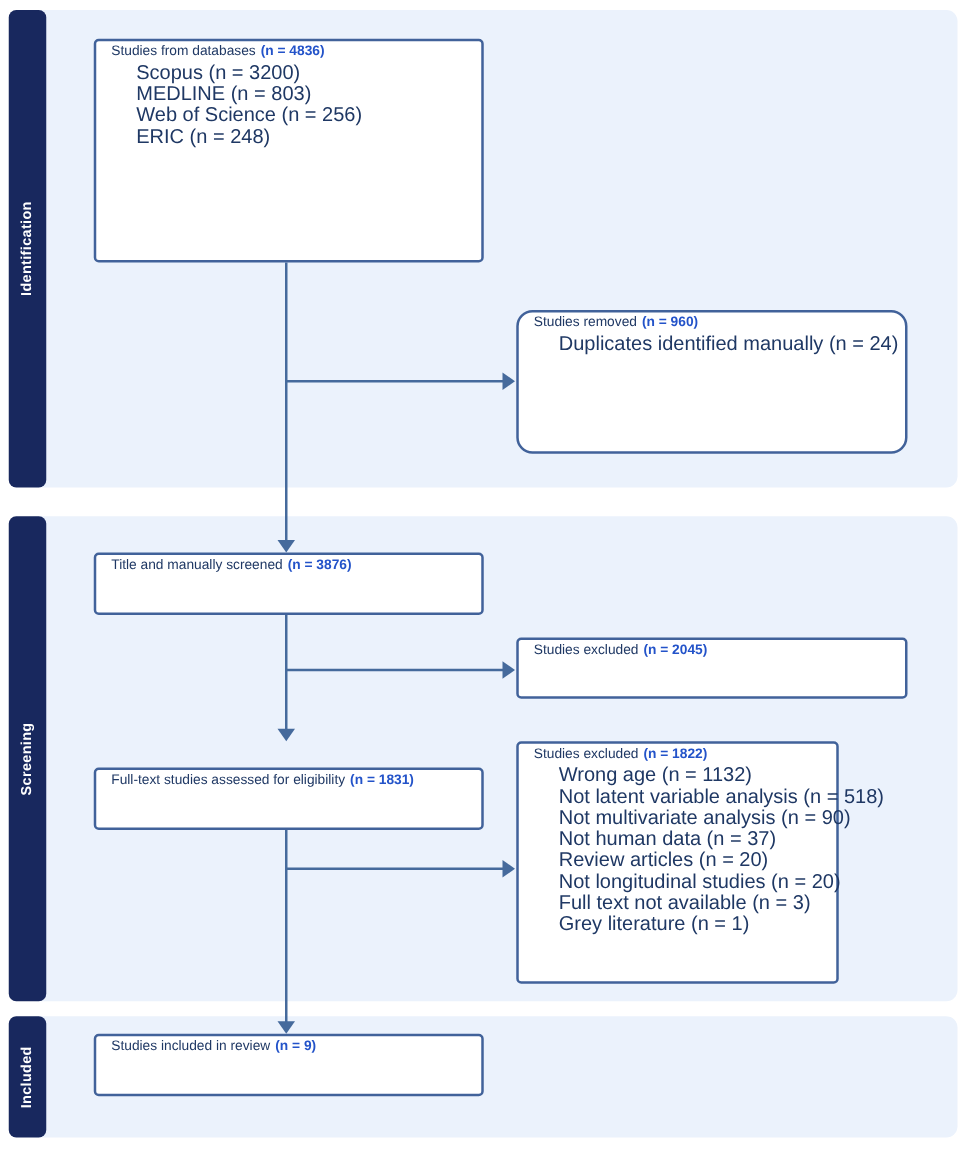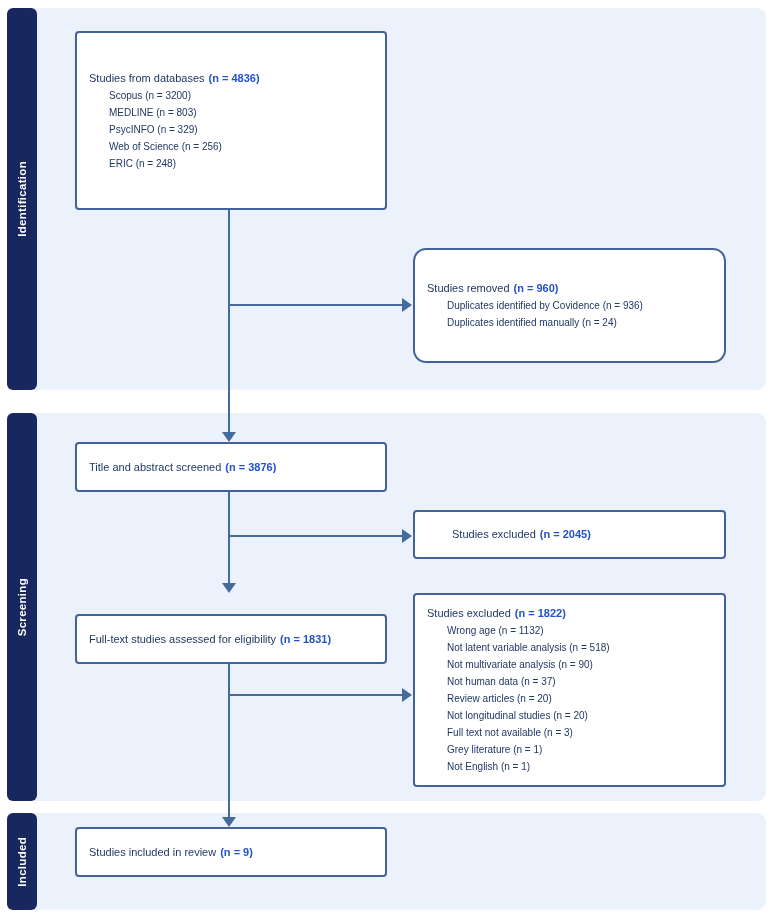--- a/index.html
+++ b/index.html
@@ -15,26 +15,26 @@
     position:absolute;left:7px;width:30px;background:#18285E;border-radius:6px;
     display:flex;align-items:center;justify-content:center;
   }
   .stage-label{
     writing-mode:vertical-rl;transform:rotate(180deg);
     color:#ffffff;font-weight:bold;font-size:11.5px;letter-spacing:0.3px;
     white-space:nowrap;
   }
   .box{
     position:absolute;background:#ffffff;border:2px solid #41629A;border-radius:4px;
-    box-sizing:border-box;display:flex;align-items:center;
+    box-sizing:border-box;display:flex;align-items:flex-start;
   }
   .box-content{padding:0 10px 0 12px;width:100%;}
   .box-title{font-size:11px;line-height:17px;white-space:nowrap;}
   .box-title .n{font-weight:bold;color:#2353C9;margin-left:4px;}
-  .box-item{font-size:10px;line-height:17px;padding-left:20px;white-space:nowrap;}
+  .box-item{font-size:16px;line-height:17px;padding-left:20px;white-space:nowrap;}
   .vline{position:absolute;width:2px;background:#456A9C;}
   .hline{position:absolute;height:2px;background:#456A9C;}
   .arrow-down{
     position:absolute;width:0;height:0;
     border-left:7px solid transparent;border-right:7px solid transparent;
     border-top:10px solid #456A9C;
   }
   .arrow-right{
     position:absolute;width:0;height:0;
     border-top:7px solid transparent;border-bottom:7px solid transparent;
@@ -74,64 +74,61 @@
 <div class="arrow-down" style="left:222px;top:817px;"></div>
 
 <div class="hline" style="left:229px;top:694px;width:174px;"></div>
 <div class="arrow-right" style="left:402px;top:688px;"></div>
 
 <div class="box" style="left:75px;top:31px;width:312px;height:179px;">
   <div class="box-content">
     <div class="box-title"><span>Studies from databases</span><span class="n">(n = 4836)</span></div>
     <div class="box-item">Scopus (n = 3200)</div>
     <div class="box-item">MEDLINE (n = 803)</div>
-    <div class="box-item">PsycINFO (n = 329)</div>
     <div class="box-item">Web of Science (n = 256)</div>
     <div class="box-item">ERIC (n = 248)</div>
   </div>
 </div>
 
 <div class="box" style="left:413px;top:248px;width:313px;height:115px;border-radius:13px;">
   <div class="box-content">
     <div class="box-title"><span>Studies removed</span><span class="n">(n = 960)</span></div>
-    <div class="box-item">Duplicates identified by Covidence (n = 936)</div>
     <div class="box-item">Duplicates identified manually (n = 24)</div>
   </div>
 </div>
 
 <div class="box" style="left:75px;top:442px;width:312px;height:50px;">
   <div class="box-content">
-    <div class="box-title"><span>Title and abstract screened</span><span class="n">(n = 3876)</span></div>
+    <div class="box-title"><span>Title and manually screened</span><span class="n">(n = 3876)</span></div>
   </div>
 </div>
 
-<div class="box" style="left:413px;top:510px;width:313px;height:49px;padding-left:25px;">
+<div class="box" style="left:413px;top:510px;width:313px;height:49px;">
   <div class="box-content">
     <div class="box-title"><span>Studies excluded</span><span class="n">(n = 2045)</span></div>
   </div>
 </div>
 
 <div class="box" style="left:75px;top:614px;width:312px;height:50px;">
   <div class="box-content">
     <div class="box-title"><span>Full-text studies assessed for eligibility</span><span class="n">(n = 1831)</span></div>
   </div>
 </div>
 
-<div class="box" style="left:413px;top:593px;width:313px;height:194px;">
+<div class="box" style="left:413px;top:593px;width:258px;height:194px;">
   <div class="box-content">
     <div class="box-title"><span>Studies excluded</span><span class="n">(n = 1822)</span></div>
     <div class="box-item">Wrong age (n = 1132)</div>
     <div class="box-item">Not latent variable analysis (n = 518)</div>
     <div class="box-item">Not multivariate analysis (n = 90)</div>
     <div class="box-item">Not human data (n = 37)</div>
     <div class="box-item">Review articles (n = 20)</div>
     <div class="box-item">Not longitudinal studies (n = 20)</div>
     <div class="box-item">Full text not available (n = 3)</div>
     <div class="box-item">Grey literature (n = 1)</div>
-    <div class="box-item">Not English (n = 1)</div>
   </div>
 </div>
 
 <div class="box" style="left:75px;top:827px;width:312px;height:50px;">
   <div class="box-content">
     <div class="box-title"><span>Studies included in review</span><span class="n">(n = 9)</span></div>
   </div>
 </div>
 
 </body></html>

